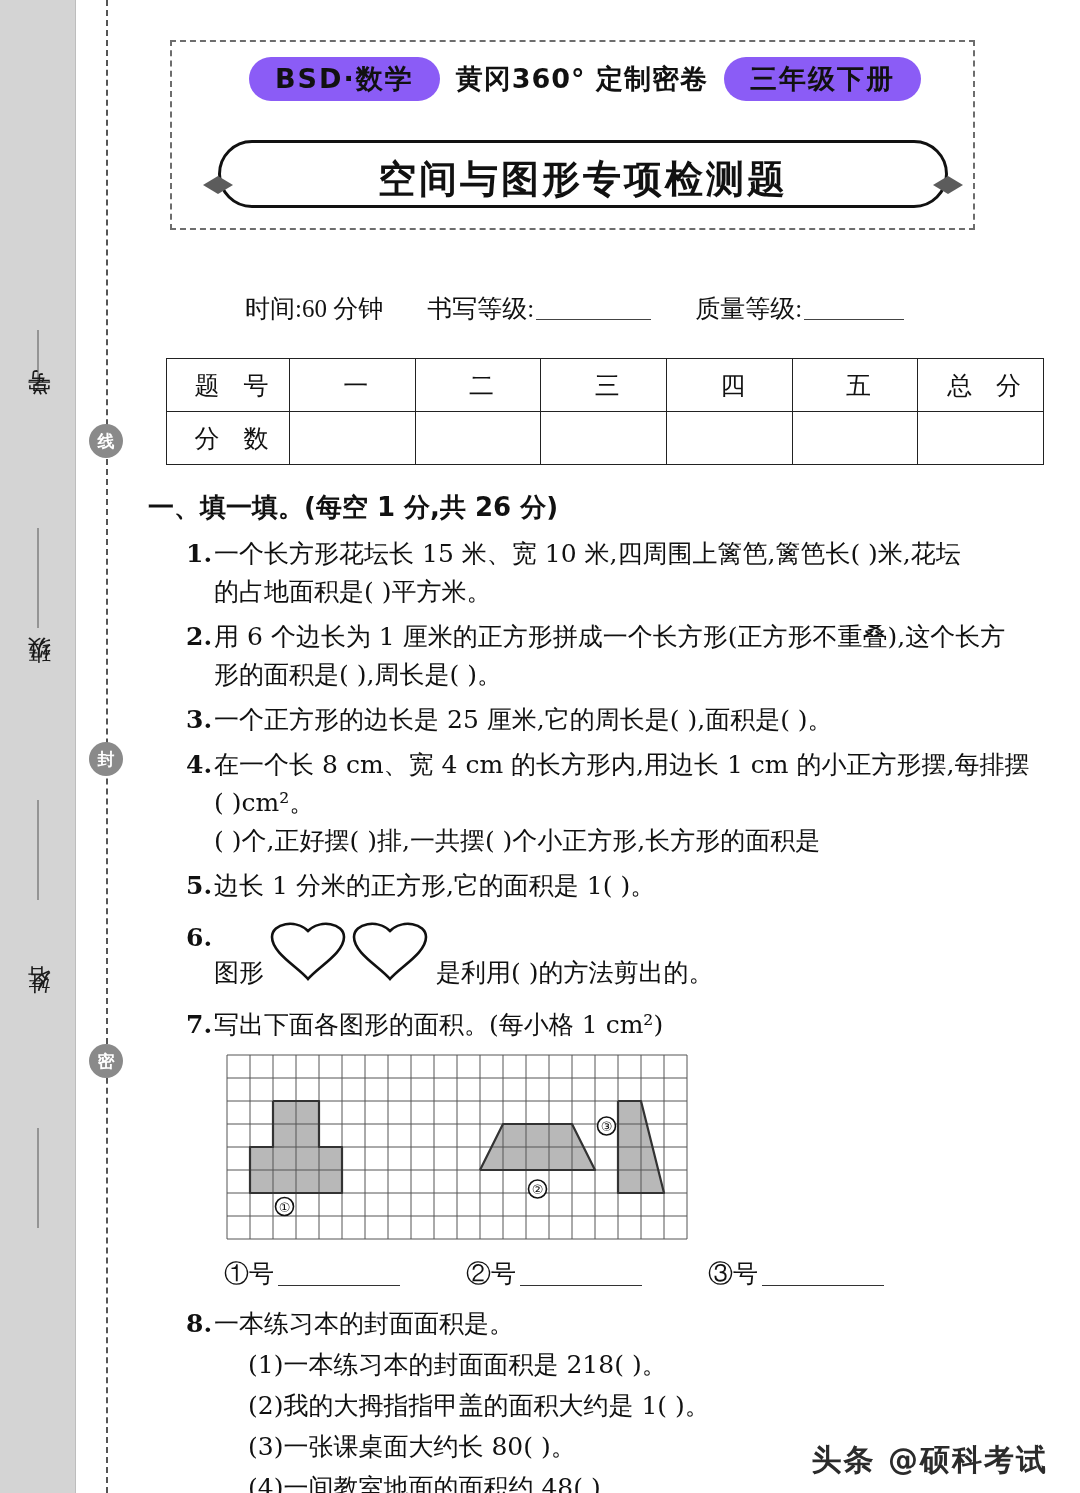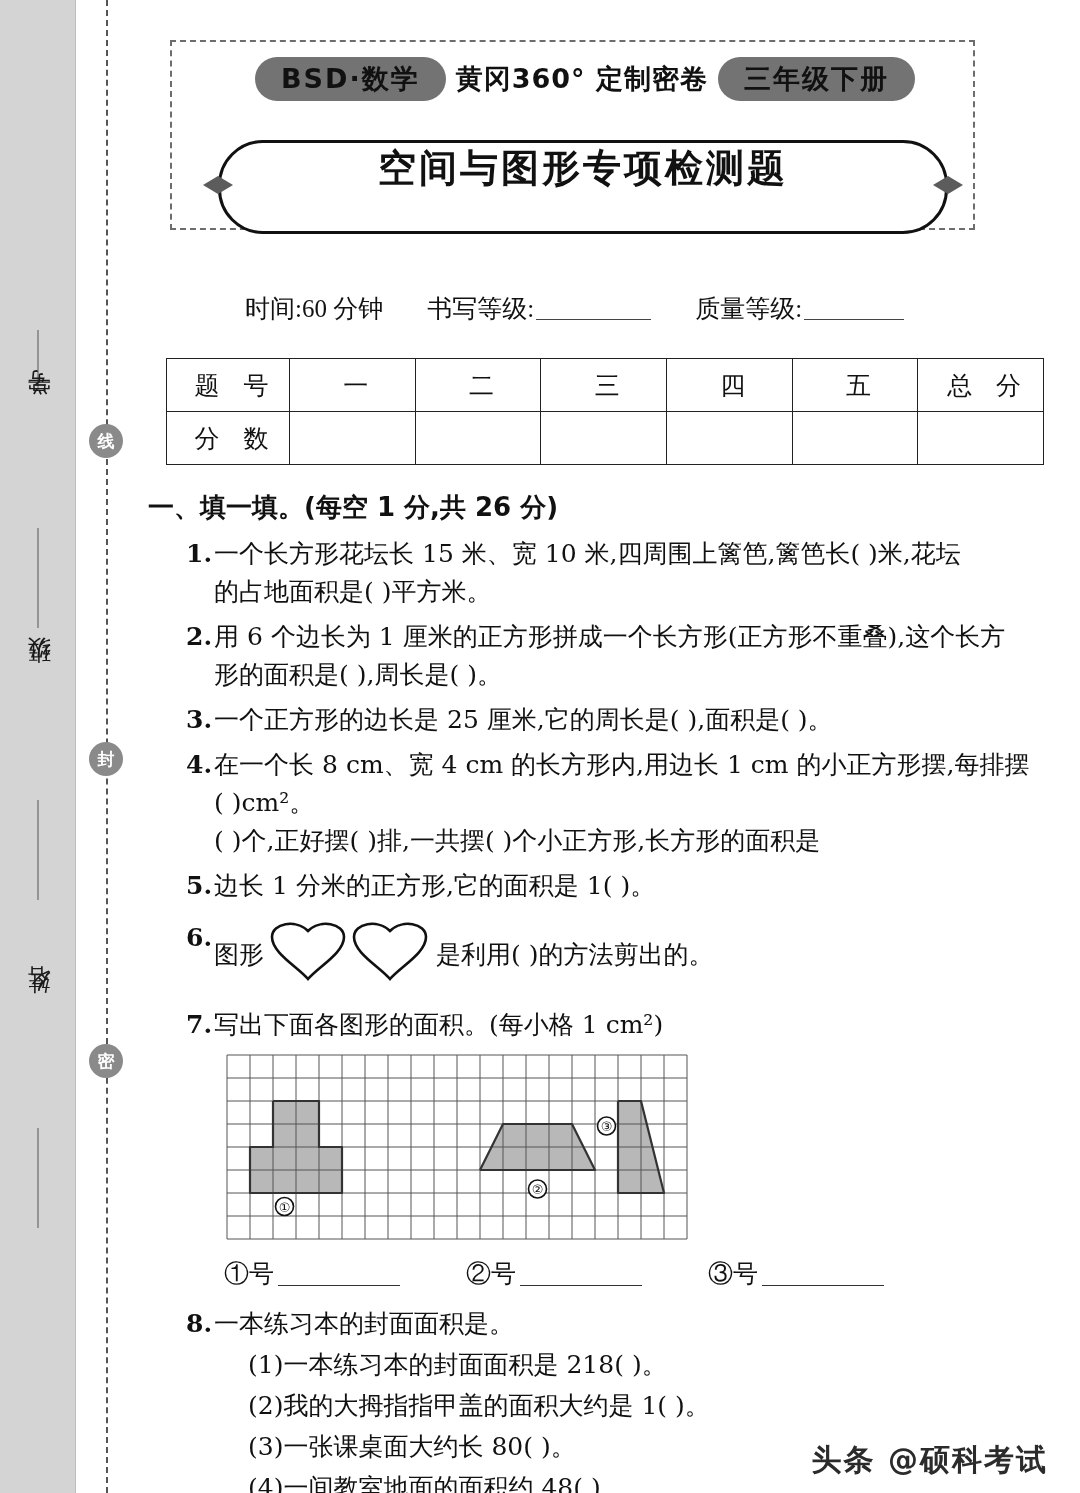--- a/index.html
+++ b/index.html
@@ -89,54 +89,54 @@
   #header-row {
     position: absolute;
     left: 0; top: 55px;
     width: 890px; height: 48px;
     display: flex;
     align-items: center;
     justify-content: center;
     gap: 0px;
   }
   .pill {
-    background: #737373;
+    background: #8b5cf6;
     color: #111;
     border-radius: 24px;
     padding: 5px 26px;
     font-family: "DejaVu Sans", "Liberation Sans", sans-serif;
     font-weight: bold;
     font-size: 27px;
     letter-spacing: 2px;
     line-height: 1.25;
     white-space: nowrap;
   }
   #header-mid {
     font-family: "DejaVu Sans", "Liberation Sans", sans-serif;
     font-weight: bold;
     font-size: 27px;
     letter-spacing: 1px;
-    padding: 0 10px;
+    padding: 0 16px;
     white-space: nowrap;
   }
 
   
   #title-banner-wrap {
     position: absolute;
     left: 78px; top: 140px;
     width: 730px; height: 100px;
   }
   #title-banner {
     position: absolute;
     left: 0; top: 0;
-    width: 730px; height: 94px;
+    width: 730px; height: 68px;
     border: 3px solid #111;
     border-radius: 45px;
     display: flex;
-    align-items: flex-start;
+    align-items: flex-end;
     justify-content: center;
     background: #fff;
   }
   #title-text {
     font-family: "DejaVu Sans", "Liberation Sans", sans-serif;
     font-weight: bold;
     font-size: 38px;
     letter-spacing: 3px;
     white-space: nowrap;
   }
@@ -368,21 +368,21 @@
     <div class="q">
       <span class="qnum">5.</span>
       <span class="qbody">
         <div class="qline">边长 1 分米的正方形,它的面积是 1(           )。</div>
       </span>
     </div>
 
     <div class="q" style="margin-top:14px;">
       <span class="qnum">6.</span>
       <span class="qbody">
-        <div class="qline" style="display:flex;align-items:center;">
+        <div class="qline" style="display:flex;align-items:flex-end;">
           <span>图形</span>
           <span class="hearts-inline">
             <svg width="168" height="62" viewBox="0 0 168 62" aria-hidden="true">
               <path d="M6 18 C6 4, 30 0, 42 12 C54 0, 78 4, 78 18 C78 34, 52 48, 42 60 C32 48, 6 34, 6 18 Z" fill="none" stroke="#111" stroke-width="2.6"></path>
               <path d="M88 18 C88 4, 112 0, 124 12 C136 0, 160 4, 160 18 C160 34, 134 48, 124 60 C114 48, 88 34, 88 18 Z" fill="none" stroke="#111" stroke-width="2.6"></path>
             </svg>
           </span>
           <span>是利用(            )的方法剪出的。</span>
         </div>
       </span>

